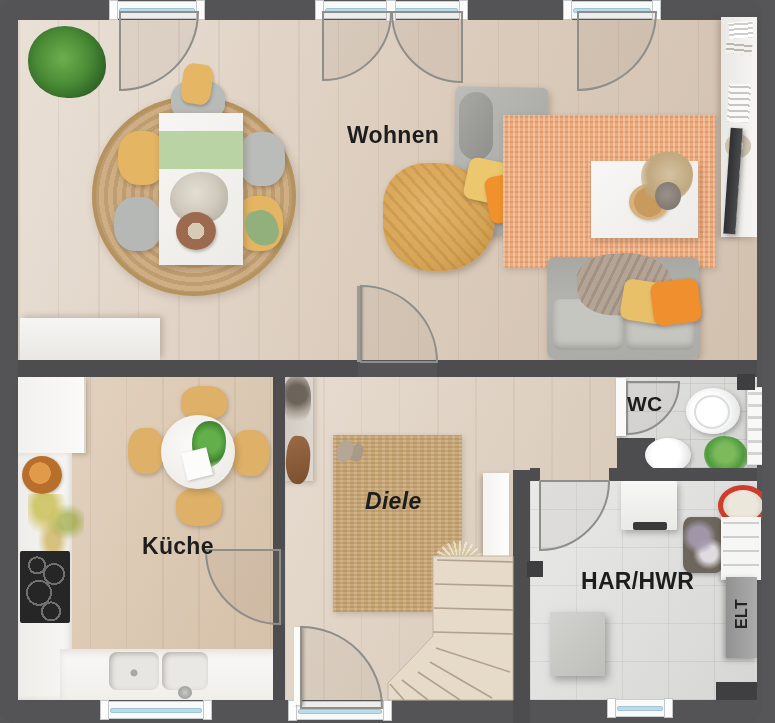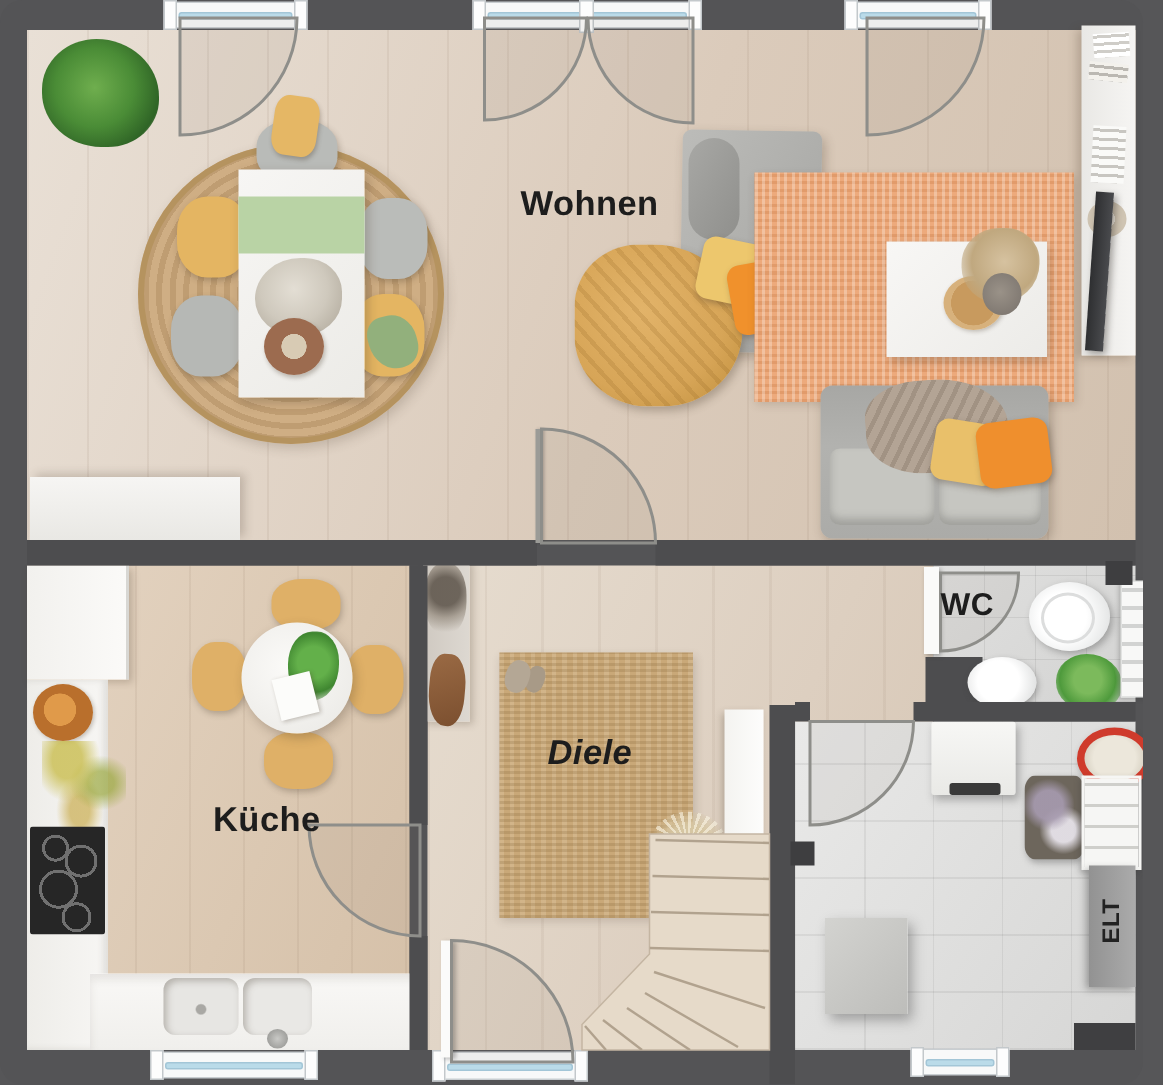--- a/index.html
+++ b/index.html
@@ -224,15 +224,16 @@
       <path d="M540 481 L540 550 A69 69 0 0 0 609 481 Z"></path>
       <path d="M280 550 L206 550 A74 74 0 0 0 280 624 Z"></path>
       <path d="M301 708 L301 627 A81 81 0 0 1 382 708 Z"></path>
     </g>
   </svg>
 
   <div class="label" style="left:347px;top:122px;font-size:23px;">Wohnen</div>
   <div class="label" style="left:122px;top:533px;font-size:23px;margin-left:20px;">Küche</div>
   <div class="label" style="left:365px;top:488px;font-size:23px;font-style:italic;">Diele</div>
   <div class="label" style="left:627px;top:392px;font-size:21px;">WC</div>
+  <div class="label" style="left:581px;top:568px;font-size:23px;">HAR/HWR</div>
   <div class="label" style="left:722px;top:605px;width:40px;text-align:center;font-size:16px;transform:rotate(-90deg);color:#222;">ELT</div>
 
 </div>
 
 </body></html>

